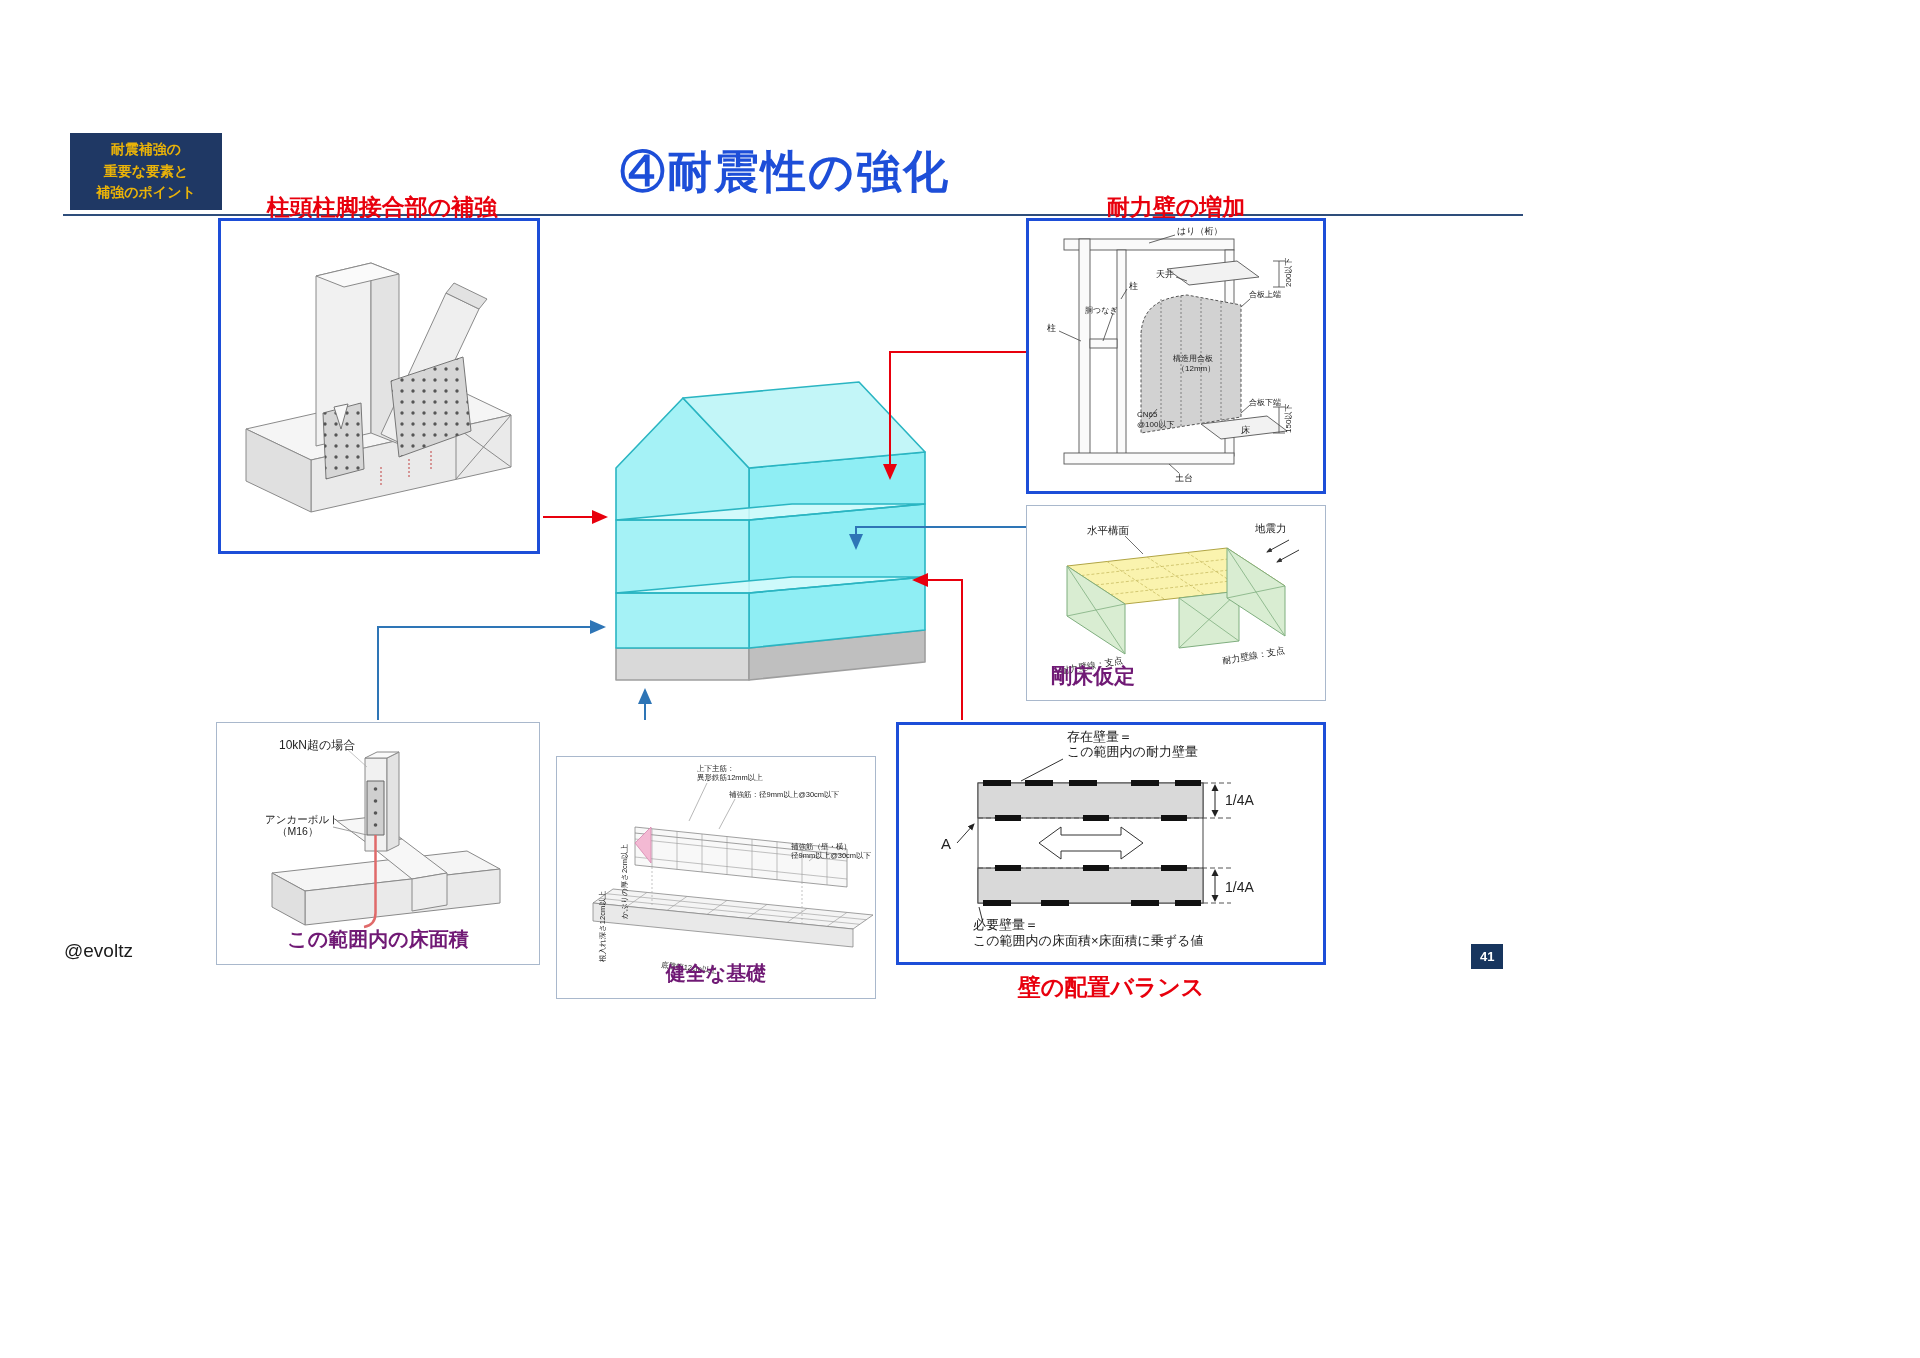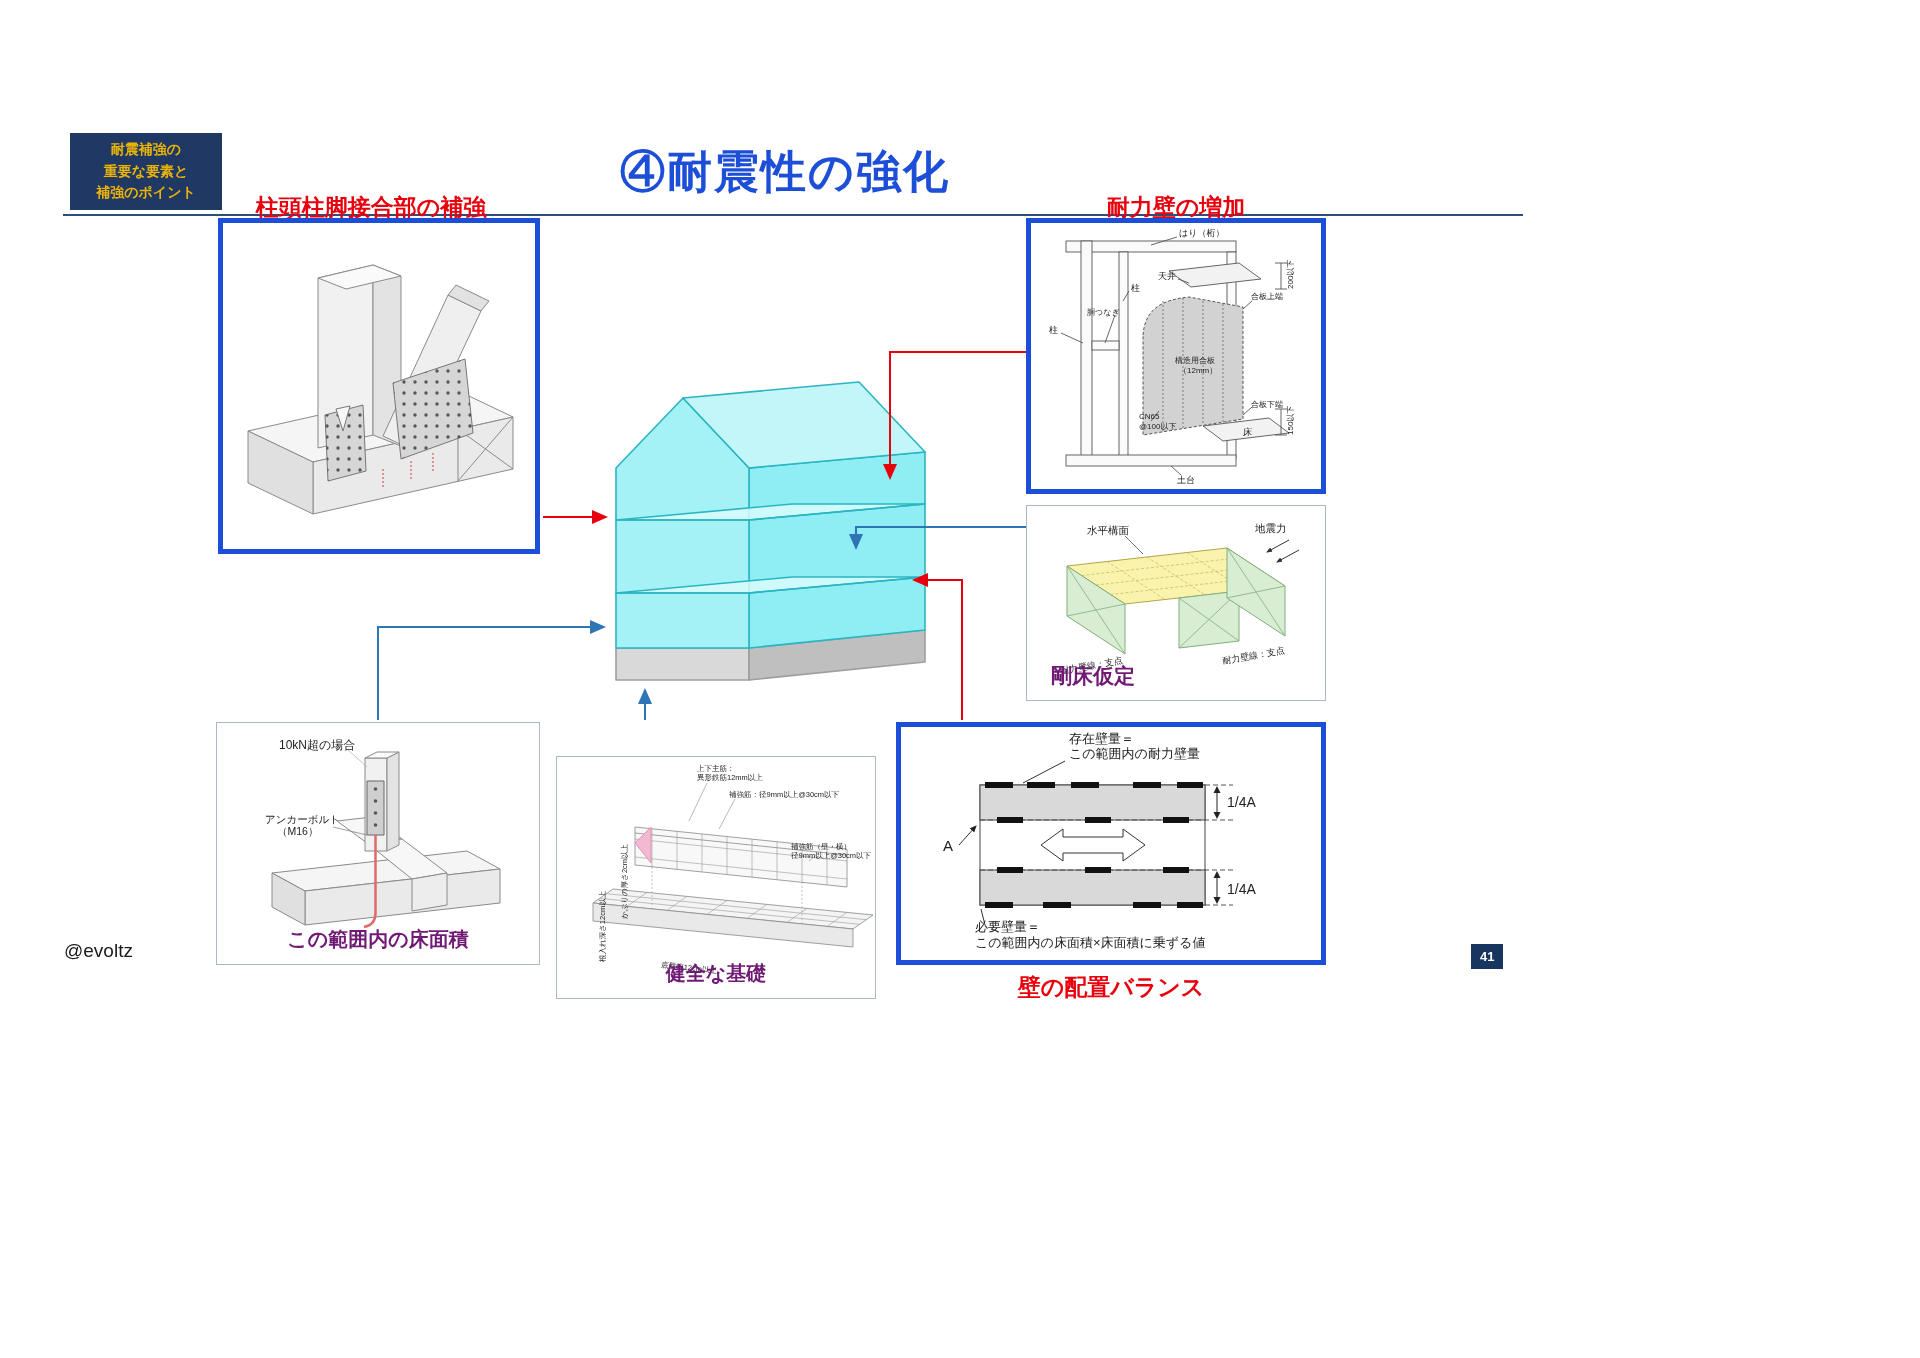--- a/index.html
+++ b/index.html
@@ -16,21 +16,21 @@
   .logo-text{font-size:47px;font-weight:bold;letter-spacing:-1px;line-height:1;}
   .logo-slash{display:inline-block;position:relative;width:27px;height:38px;margin:0 2px;}
   .logo-slash i{position:absolute;top:0;width:7px;height:38px;background:#1a1a1a;transform:skewX(-24deg);}
   .logo-slash i:first-child{left:5px;}
   .logo-slash i:last-child{left:16px;}
   .logo-sub{position:absolute;left:64px;top:49px;font-size:16px;letter-spacing:1px;color:#222;}
   .header-rule{position:absolute;left:63px;top:214px;width:1460px;border-top:2px solid #2e4d7b;height:0;}
   .sec-label{position:absolute;font-weight:bold;text-align:center;}
   .sec-label.red{color:#e8000d;font-size:23px;}
   .panel{position:absolute;background:#fff;box-sizing:border-box;}
-  .panel.redbox{border:5px solid #1d4ed8;}
+  .panel.redbox{border:3px solid #1d4ed8;}
   .panel.thinbox{border:1px solid #a9b8cc;}
   .caption-blue{position:absolute;color:#701a75;font-weight:bold;font-size:20px;}
   .caption-center{left:0;right:0;text-align:center;}
   .footer-handle{position:absolute;left:64px;top:940px;font-size:19px;color:#1a1a1a;}
   .page-num{position:absolute;left:1471px;top:944px;background:#17355e;color:#fff;font-size:13px;
             padding:5px 9px;font-weight:bold;}
   svg text{font-family:"Liberation Sans",sans-serif;fill:#222;}
   .arrows{position:absolute;left:0;top:0;pointer-events:none;}
 </style>
 </head>
@@ -42,21 +42,21 @@
     <div>耐震補強の</div>
     <div>重要な要素と</div>
     <div>補強のポイント</div>
   </div>
 
   <div class="slide-title">④耐震性の強化</div>
 
 
   <div class="header-rule"></div>
 
-  <div class="sec-label red" style="left:210px;top:192px;width:322px;">柱頭柱脚接合部の補強</div>
+  <div class="sec-label red" style="left:221px;top:192px;width:322px;">柱頭柱脚接合部の補強</div>
   <div class="sec-label red" style="left:1026px;top:192px;width:300px;">耐力壁の増加</div>
 
   <svg class="abs" style="left:560px;top:380px;" width="400" height="320" viewBox="0 0 400 320">
     <g stroke="#2ab5c2" stroke-width="1.6" stroke-linejoin="round">
       <polygon points="56,268 189,268 189,300 56,300" fill="#d9d9d9" stroke="#9e9e9e"></polygon>
       <polygon points="189,268 365,250 365,282 189,300" fill="#bfbfbf" stroke="#9e9e9e"></polygon>
       <polygon points="189,88 365,72 365,250 189,268" fill="#8feef4"></polygon>
       <polygon points="56,88 123,18 189,88 189,268 56,268" fill="#a5f2f6"></polygon>
       <polygon points="123,18 299,2 365,72 189,88" fill="#c3f6f8"></polygon>
       <polygon points="56,140 189,140 365,124 232,124" fill="#d9fbfc" fill-opacity="0.85"></polygon>

